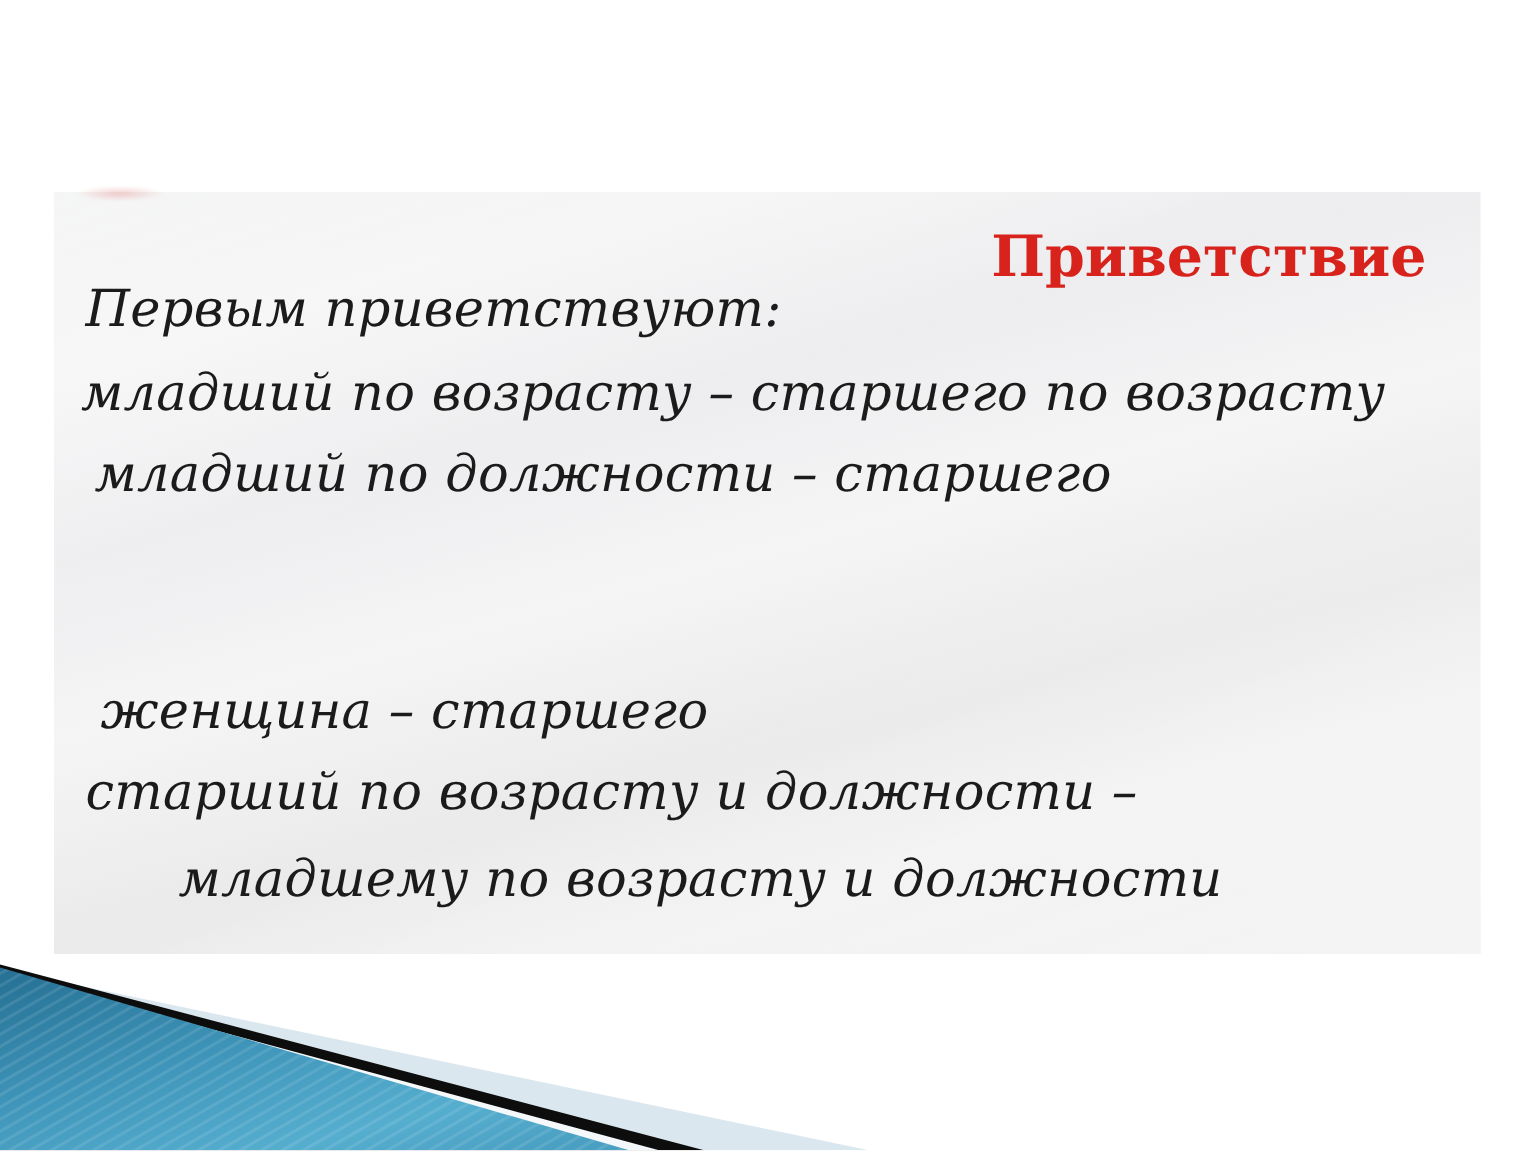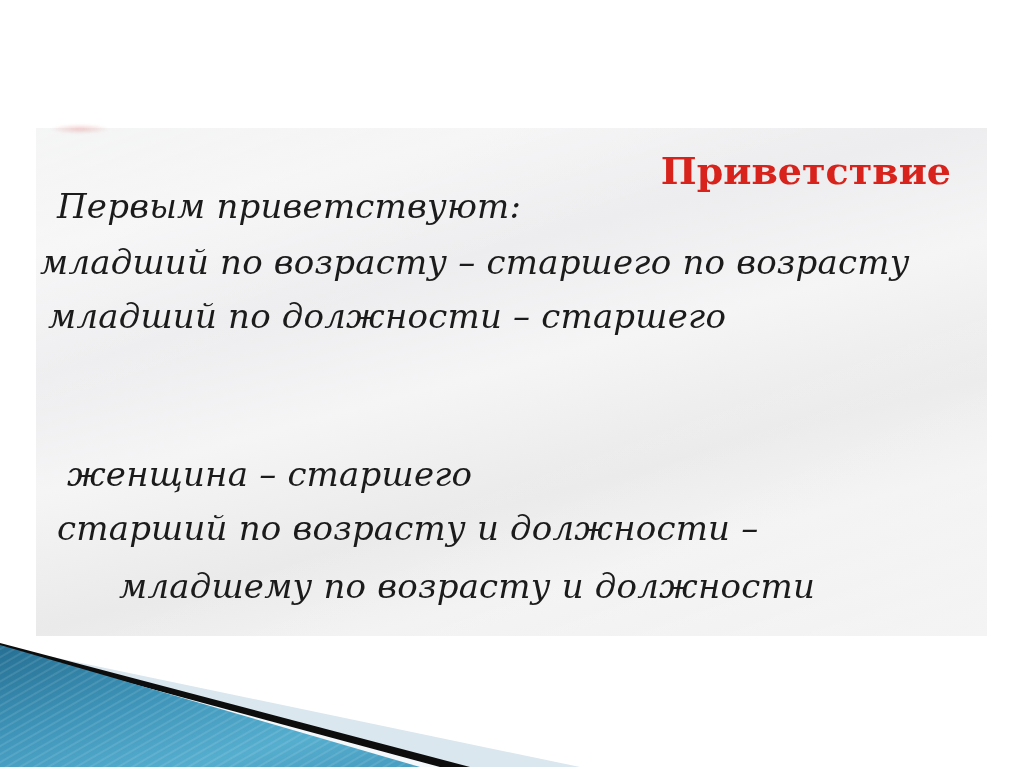--- a/index.html
+++ b/index.html
@@ -65,22 +65,22 @@
     position: absolute;
     margin: 0;
     z-index: 2;
     font-style: italic;
     font-size: 34px;
     color: #1b1b1b;
     letter-spacing: 0.2px;
     white-space: nowrap;
   }
   .l-g1h { top: 58px;  left: 21px; }
-  .l-g1a { top: 114px; left: 4px; text-align: center; }
-  .l-g1b { top: 168px; left: 12px; }
+  .l-g1a { top: 114px; left: 18px; text-align: center; }
+  .l-g1b { top: 168px; left: 27px; }
   .l-g2h { top: 268px; left: 23px; }
   .l-g2a { top: 326px; left: 31px; }
   .l-g2b { top: 380px; left: 21px; }
   .l-g2c { top: 438px; left: 83px; }
   
   .corner-decoration {
     position: absolute;
     left: 0;
     bottom: 0;
     display: block;

